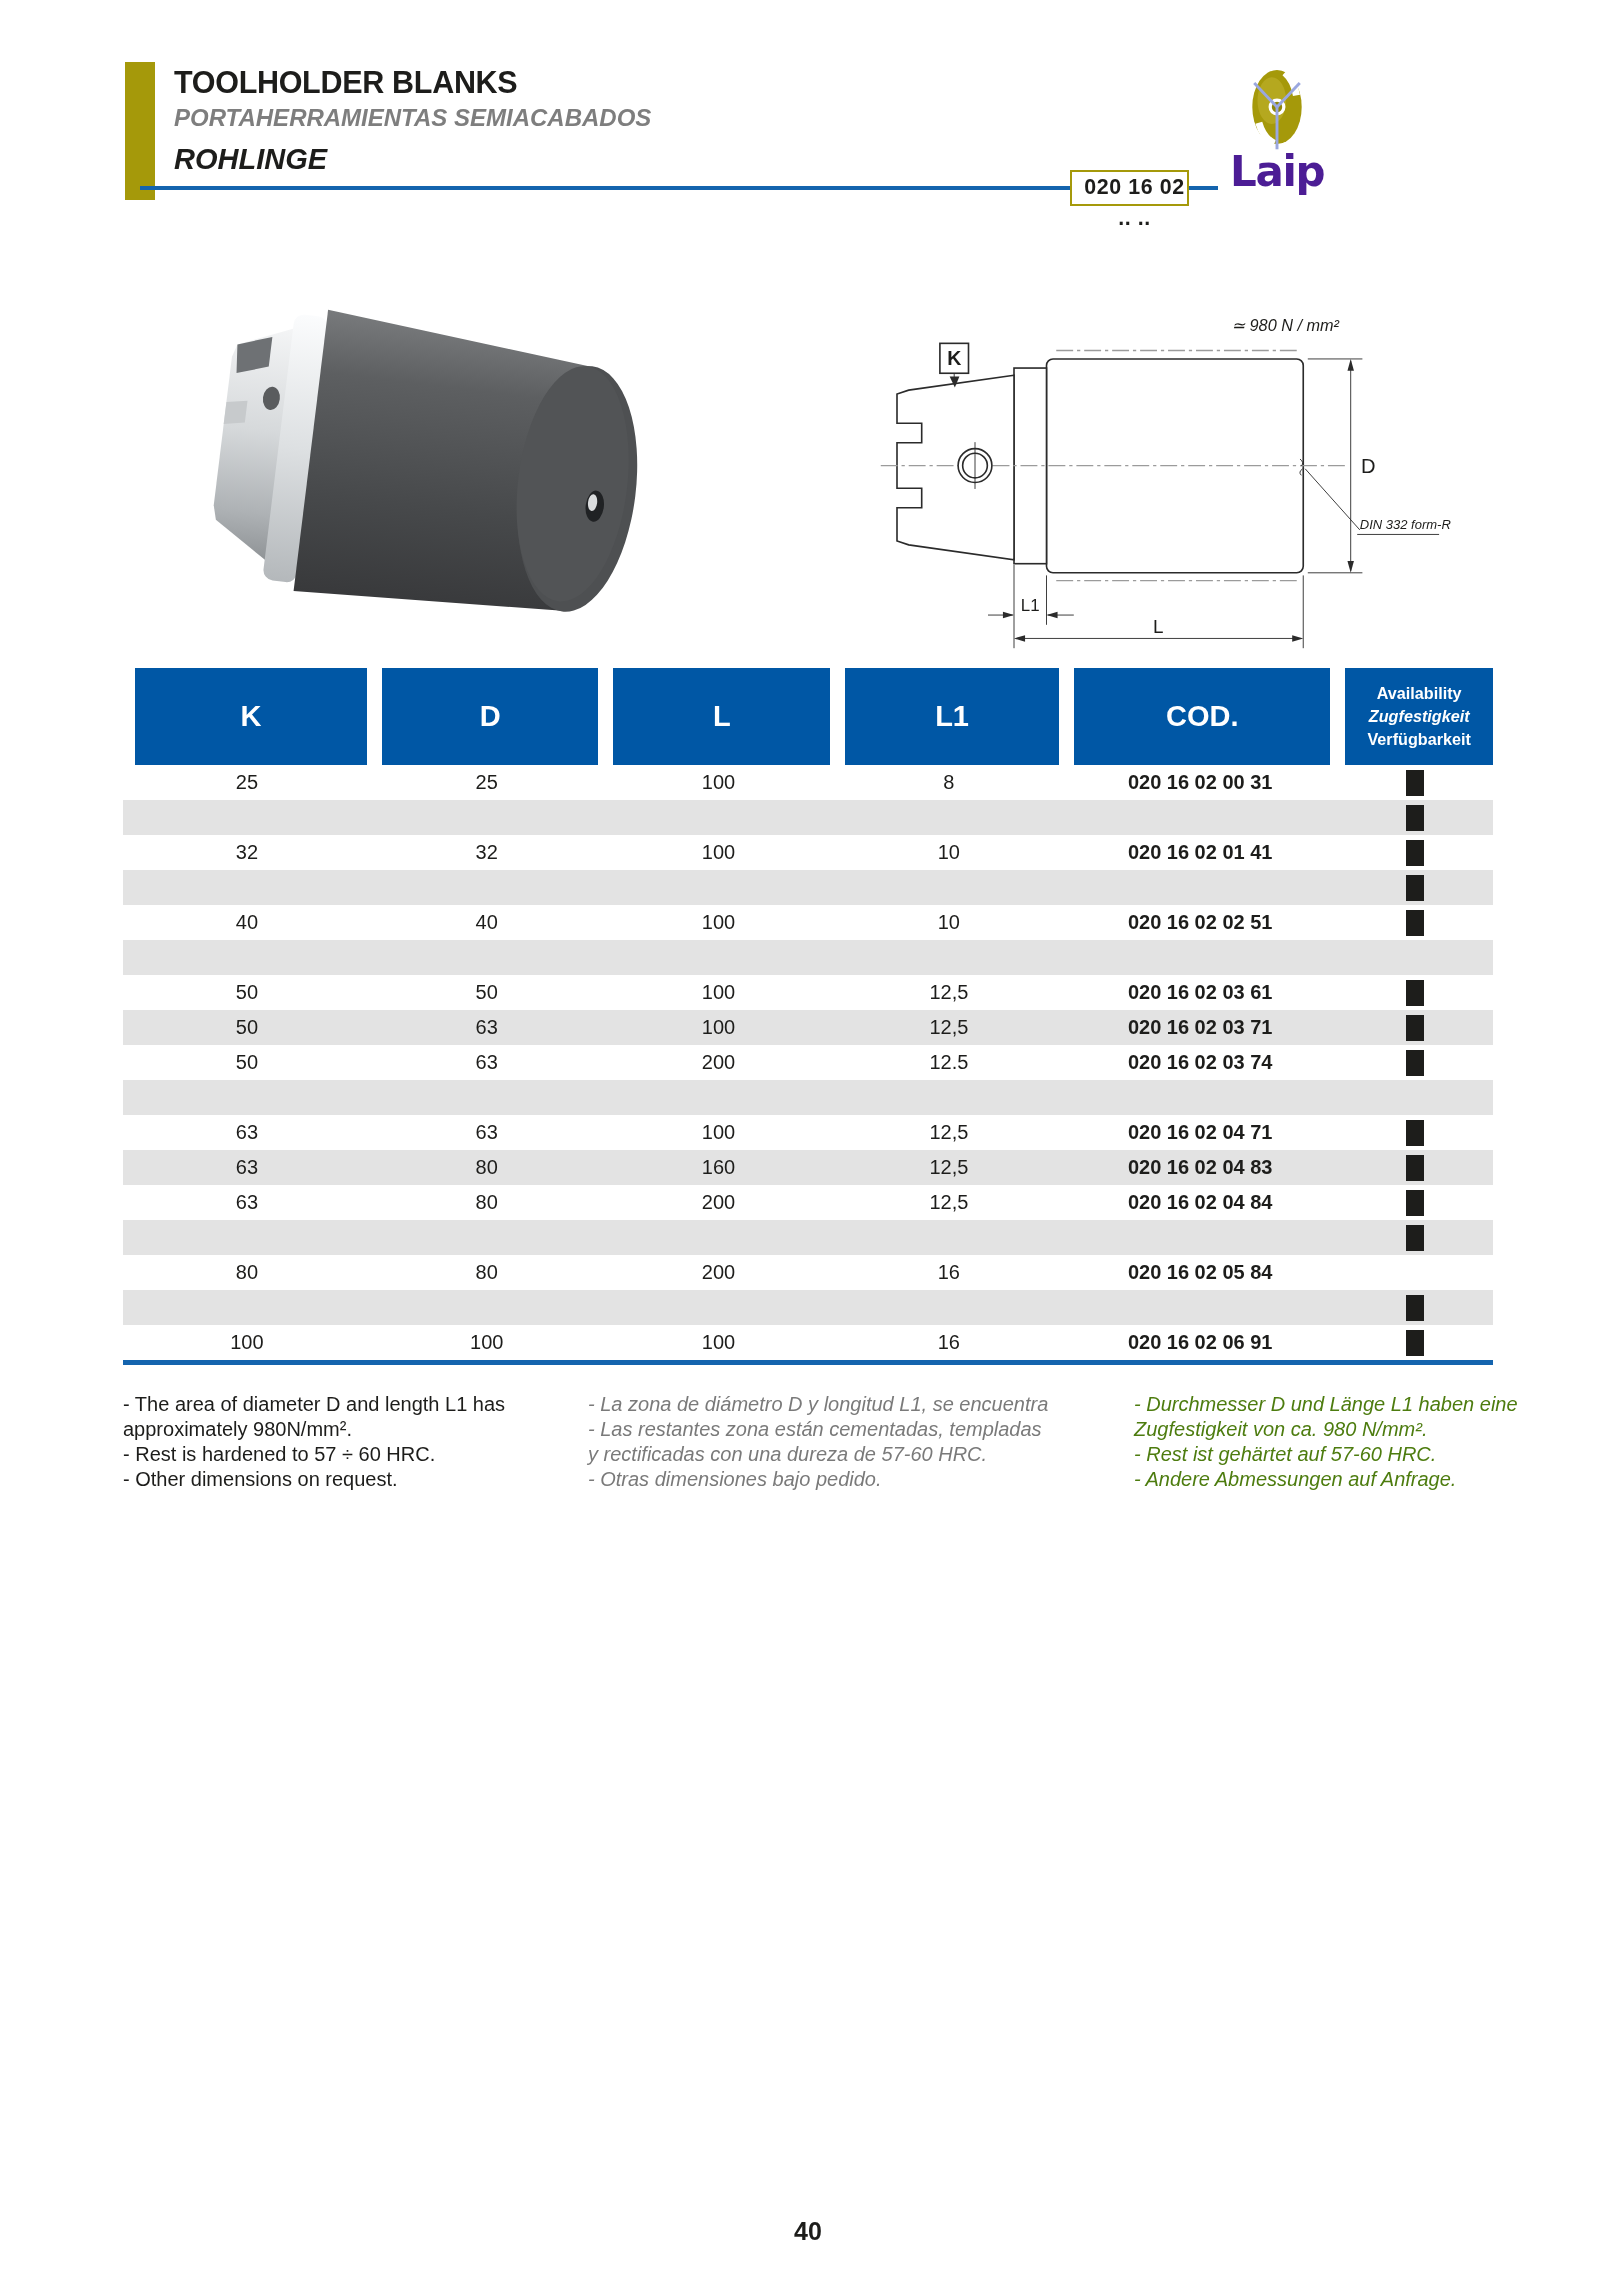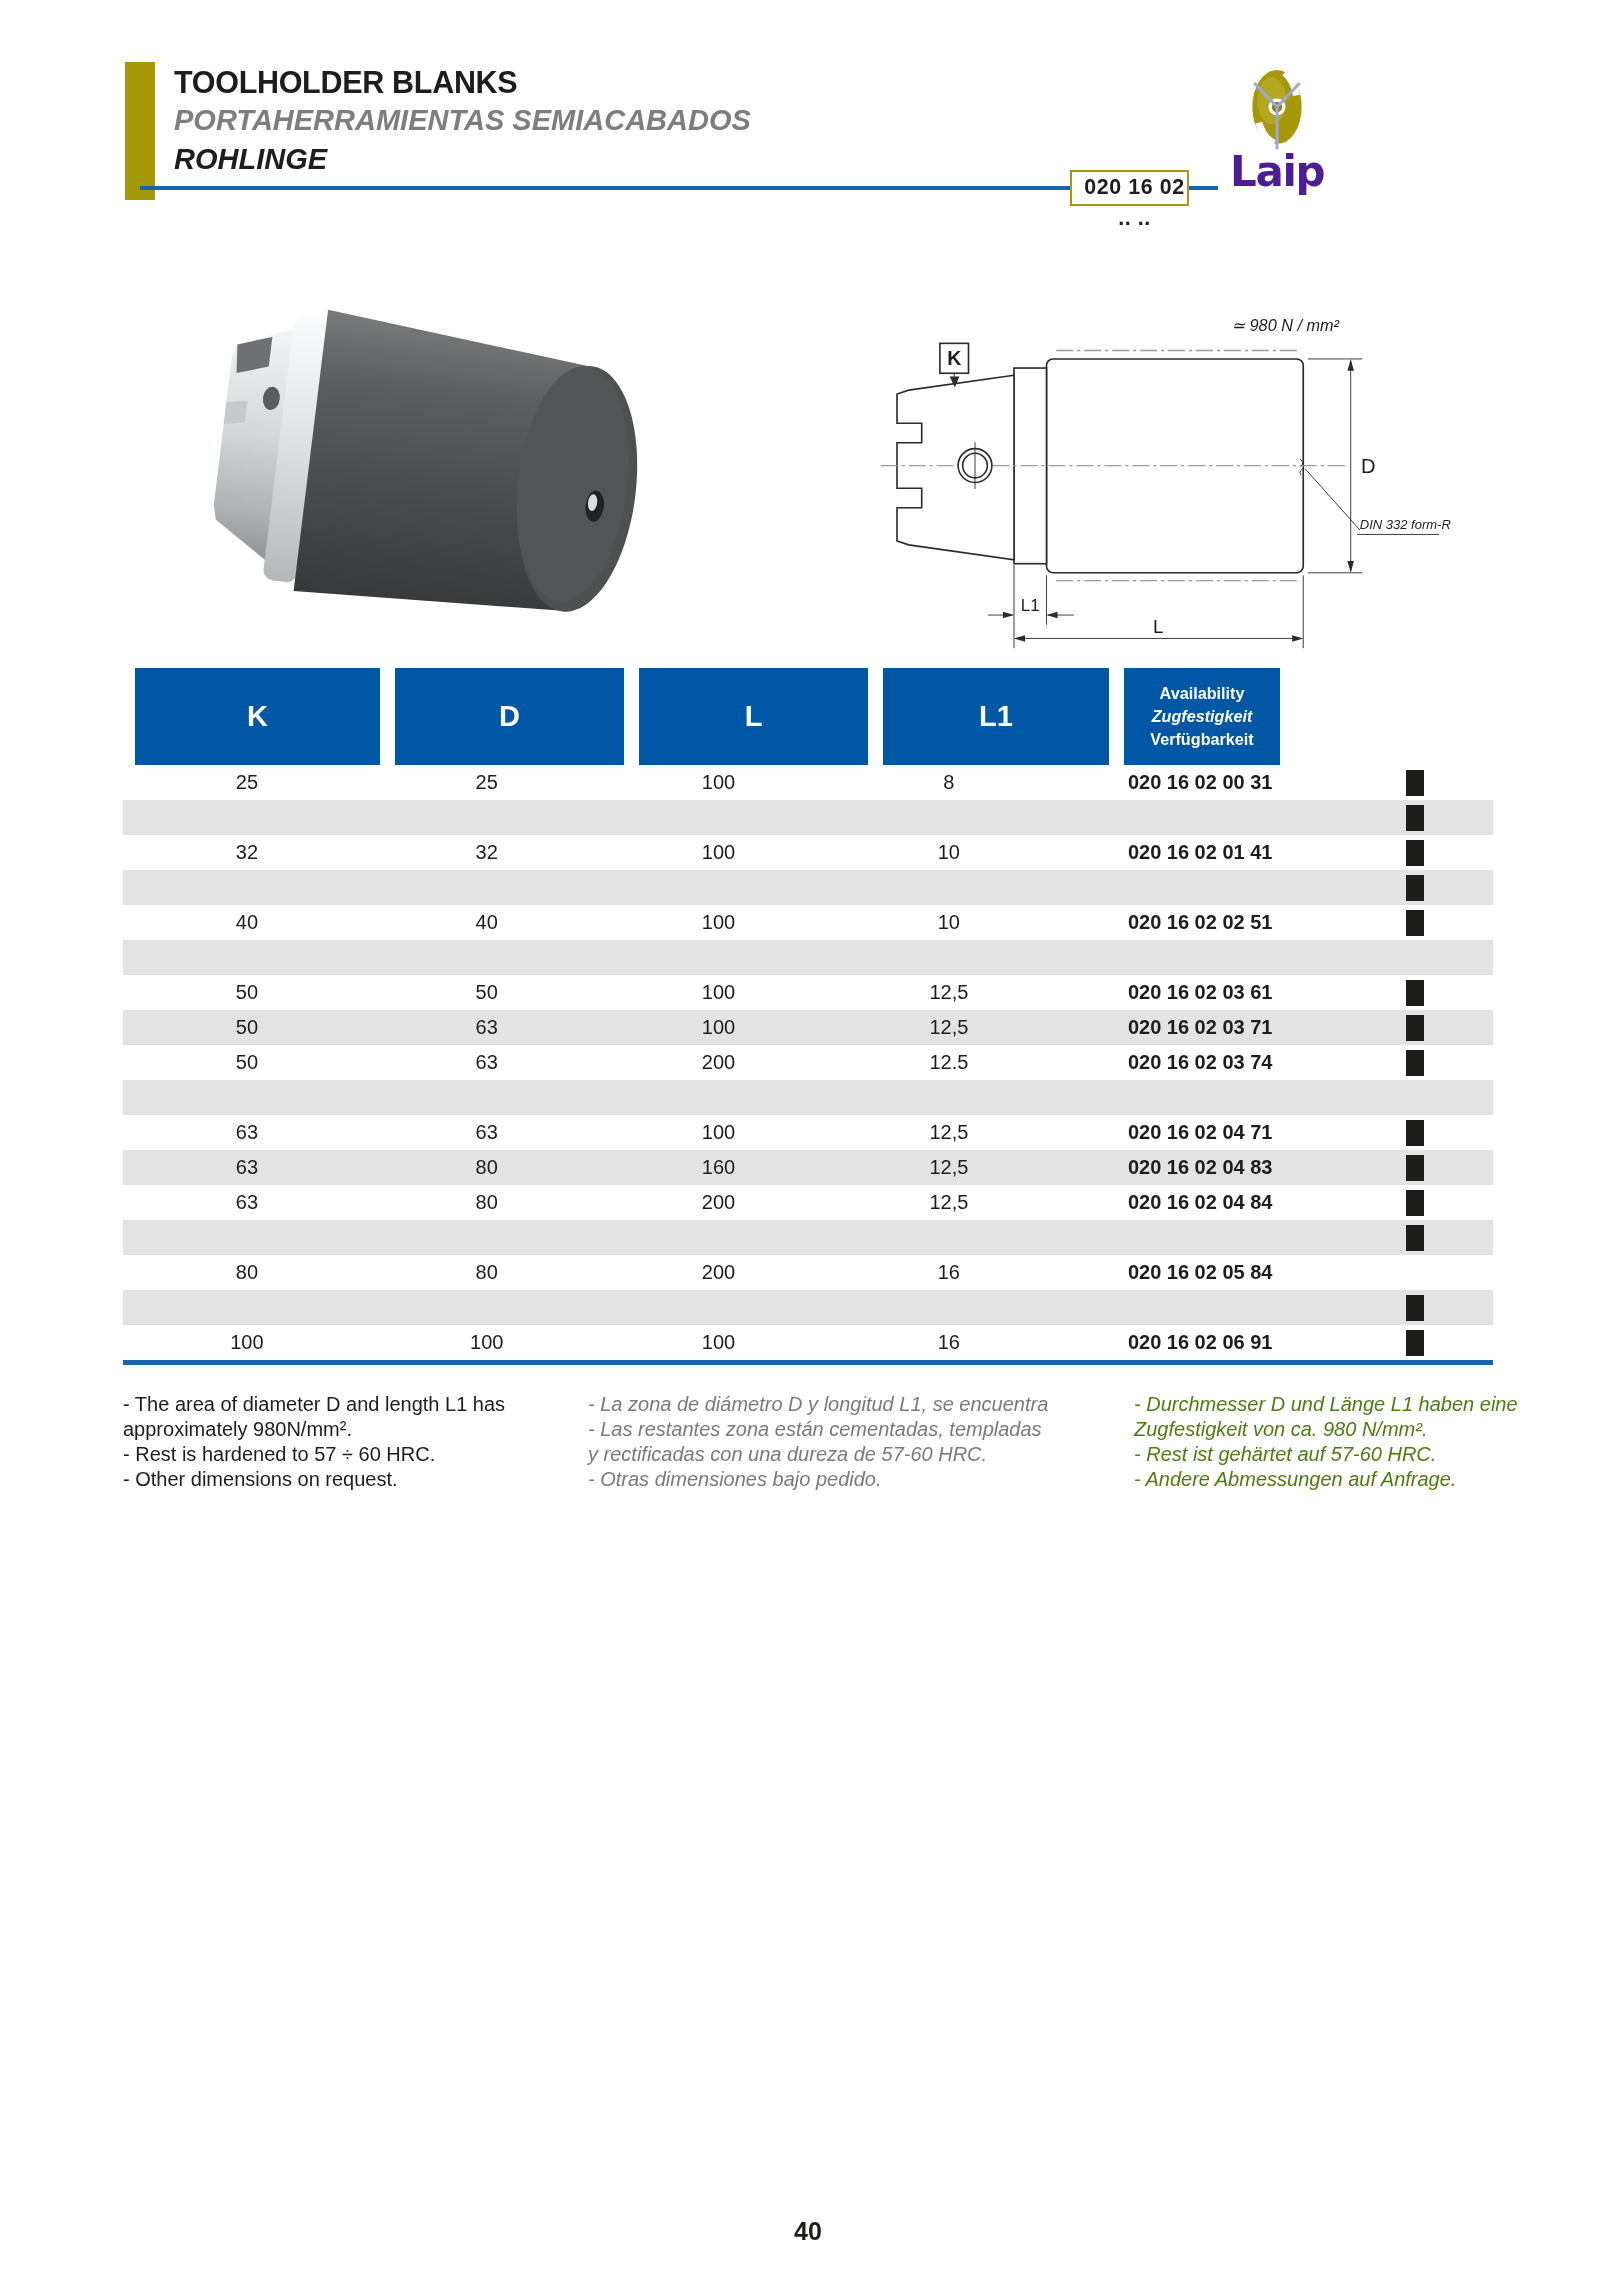--- a/index.html
+++ b/index.html
@@ -4,21 +4,21 @@
 <style>
   html,body{margin:0;padding:0;}
   body{
     width:1616px;height:2284px;position:relative;background:#ffffff;
     font-family:"Liberation Sans",sans-serif;color:#1d1d1b;overflow:hidden;
   }
   .abs{position:absolute;}
   
   .gold-bar{left:125px;top:62px;width:30px;height:138px;background:#A5990A;}
   .title{left:174px;top:65px;font-size:30.5px;font-weight:bold;letter-spacing:-0.3px;color:#1d1d1b;white-space:nowrap;}
-  .sub-es{left:174px;top:104px;font-size:29px;font-weight:bold;font-style:italic;color:#7e7e7e;white-space:nowrap;}
+  .sub-es{left:174px;top:104px;font-size:24px;font-weight:bold;font-style:italic;color:#7e7e7e;white-space:nowrap;}
   .sub-de{left:174px;top:143px;font-size:29px;font-weight:bold;font-style:italic;color:#1d1d1b;white-space:nowrap;}
   .hline-left{left:140px;top:186px;width:931px;height:3.9px;background:#1464AE;}
   .hline-right{left:1189px;top:186px;width:29px;height:3.9px;background:#1464AE;}
   .code-box{
     left:1070px;top:170px;width:119px;height:36px;border:2.6px solid #A5990A;background:#fff;
     box-sizing:border-box;text-align:center;font-weight:bold;font-size:21.4px;line-height:31px;letter-spacing:0.6px;padding-left:10px;
   }
   .logo-emblem{left:1251px;top:68px;}
   .logo-text{left:1230px;top:147px;font-family:"DejaVu Sans",sans-serif;font-size:42px;font-weight:bold;color:#4c1d95;letter-spacing:-1.3px;}
   
@@ -164,20 +164,21 @@
   <polygon class="arr" points="665,553 648,548 648,558"></polygon>
   <text x="442" y="545" font-size="29" text-anchor="middle">L</text>
 </svg>
 
 <div class="abs table">
   <div class="thead">
     <div class="th col-k">K</div>
     <div class="th col-d">D</div>
     <div class="th col-l">L</div>
     <div class="th col-l1">L1</div>
+    <div class="th col-cod">COD.</div>
     <div class="th col-avail avail-head">
       <span>Availability</span>
       <span class="ital">Zugfestigkeit</span>
       <span>Verfügbarkeit</span>
     </div>
   </div>
   <div class="tbody">
       <div class="trow">
         <div class="tcell col-k">25</div>
         <div class="tcell col-d">25</div>

